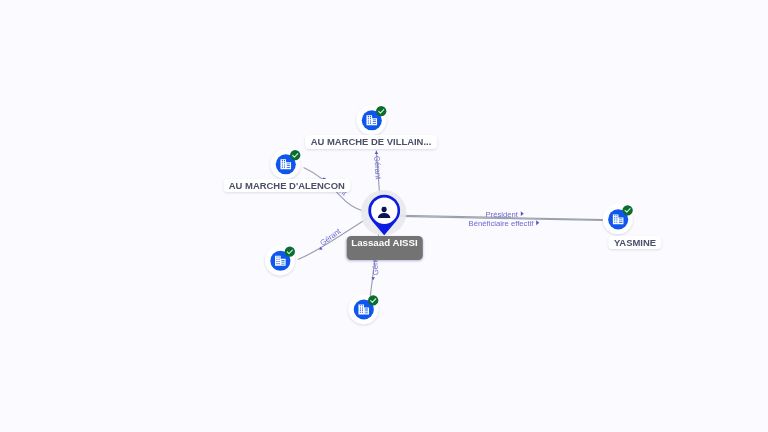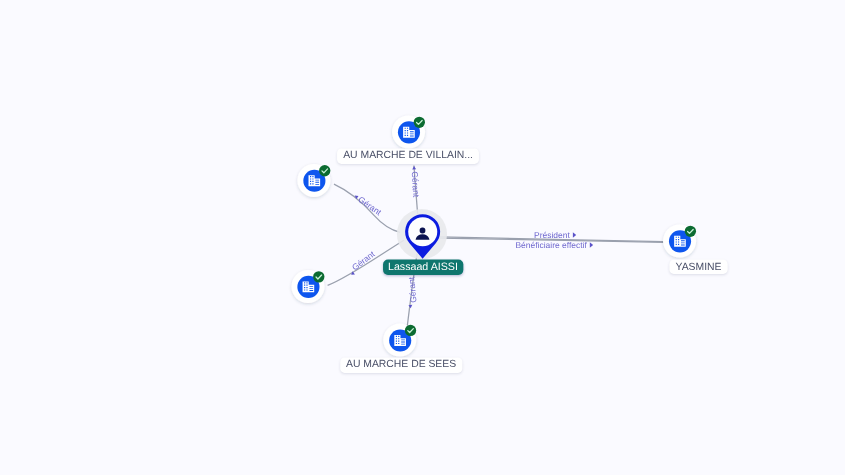--- a/index.html
+++ b/index.html
@@ -4,24 +4,24 @@
 <style>
   html,body{margin:0;padding:0;}
   body{width:768px;height:432px;background:#fafaff;font-family:"Liberation Sans",sans-serif;overflow:hidden;}
   #canvas{position:relative;width:768px;height:432px;background:#fafaff;}
   svg.layer{position:absolute;left:0;top:0;width:768px;height:432px;overflow:visible;transform:translateZ(0);}
   .edge-path{fill:none;stroke:#9aa0ae;stroke-width:1.15;}
   .edge-label{font-family:"Liberation Sans",sans-serif;font-size:7.7px;fill:#6f68cf;}
   .node-label{position:absolute;background:#fff;border-radius:4px;
      box-shadow:0 1px 2.5px rgba(40,50,90,0.14);color:#4a5068;
      font-size:9.45px;line-height:13.6px;height:13.6px;white-space:nowrap;padding:0 5.6px;
-     transform:translateX(-50%) translateZ(0);text-align:left;letter-spacing:0px;
+     transform:translateX(-50%) translateZ(0);text-align:left;letter-spacing:0px;font-weight:bold;
      -webkit-font-smoothing:antialiased;}
-  .person-label{background:#0f766e;color:#fff;border-radius:4.5px;font-size:9.7px;
-     line-height:14.5px;height:14px;padding:0 5px;
+  .person-label{background:#737373;color:#fff;border-radius:4.5px;font-size:9.7px;
+     line-height:14.5px;height:24px;padding:0 5px;
      box-shadow:0 1px 2.5px rgba(20,30,110,0.30);}
 </style>
 </head>
 <body>
 
 <div id="canvas">
 
   <svg class="layer" viewBox="0 0 768 432">
     <g>
       <path class="edge-path" d="M 379.8 196.5 C 378.6 180 377.4 166 376.3 150.5"></path>
@@ -114,16 +114,16 @@
       <path d="M 372.07 220.88 A 15.9 15.9 0 1 1 396.33 220.88 L 384.2 235.2 Z" fill="#0c1ce0"></path>
       <circle cx="384.3" cy="210.7" r="13.2" fill="#fdfdfe"></circle>
       <g fill="#0b1350">
         <rect x="381.5" y="206.8" width="5.2" height="5.4" rx="2.4"></rect>
         <path d="M384.1 213 c-3.1 0 -5.3 1.6 -5.9 3.6 l-0.4 1.3 h12.6 l-0.4 -1.3 c-0.6 -2 -2.8 -3.6 -5.9 -3.6 z"></path>
       </g>
     </g>
   </svg>
 
   <div class="node-label" style="left: 371px; top: 135.4px;"><span>AU MARCHE DE VILLAIN...</span></div>
-  <div class="node-label" style="left: 364.6px; top: 325.3px;"><span>AU MARCHE DE SEES</span></div>
+  <div class="node-label" style="left: 286.8px; top: 178.7px;"><span>AU MARCHE D'ALENCON</span></div>
   <div class="node-label" style="left: 635px; top: 235.8px;"><span>YASMINE</span></div>
   <div class="node-label person-label" style="left: 384.5px; top: 235.9px;"><span>Lassaad AISSI</span></div>
 
 </div>
 </body></html>

